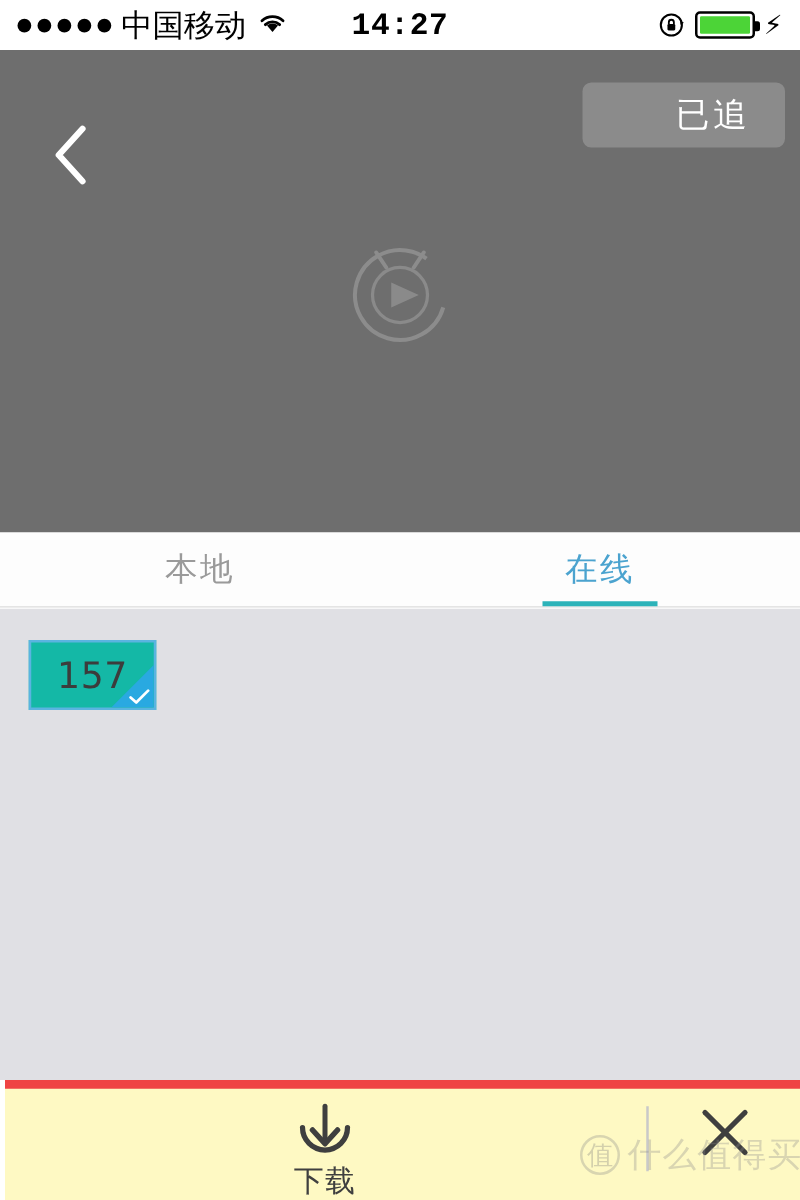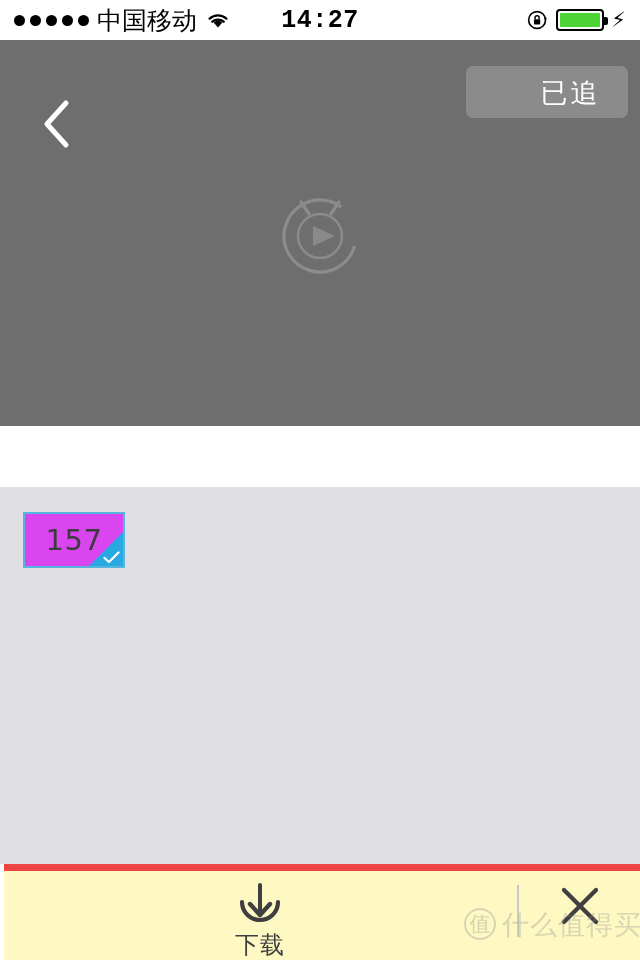--- a/index.html
+++ b/index.html
@@ -29,21 +29,20 @@
     width: 640px;
     height: 40px;
     background: #ffffff;
     display: flex;
     align-items: center;
     box-sizing: border-box;
     padding: 0 14px;
   }
   .sb-left {
     display: flex;
-    align-items: center;
     gap: 8px;
   }
   .sb-dots {
     display: flex;
     align-items: center;
     gap: 5px;
   }
   .sb-dots i {
     display: block;
     width: 11px;
@@ -217,21 +216,21 @@
   }
   .ep-grid {
     display: flex;
     flex-wrap: wrap;
     gap: 14px;
   }
   .ep-card {
     position: relative;
     width: 102px;
     height: 56px;
-    background: #d946ef;
+    background: #14b8a6;
     border: 2px solid #5ab4e0;
     box-sizing: border-box;
     display: flex;
     align-items: center;
     justify-content: center;
     overflow: hidden;
     cursor: pointer;
   }
   .ep-card .num {
     font-size: 29px;
@@ -378,20 +377,28 @@
 
     <svg class="play-placeholder" viewBox="0 0 110 110">
       <circle cx="55" cy="58" r="36" fill="none" stroke="#8c8c8c" stroke-width="3.2" stroke-dasharray="182 44" transform="rotate(16 55 58)"></circle>
       <path d="M36 24 L44 36" stroke="#8c8c8c" stroke-width="3.2" stroke-linecap="round" fill="none"></path>
       <path d="M74 24 L66 36" stroke="#8c8c8c" stroke-width="3.2" stroke-linecap="round" fill="none"></path>
       <circle cx="55" cy="58" r="22" fill="none" stroke="#8a8a8a" stroke-width="2.6"></circle>
       <path d="M48 48 L70 58 L48 68 Z" fill="#8a8a8a"></path>
     </svg>
   </div>
 
+  <div class="tabs">
+    <div class="tab inactive">
+      <span>本地</span>
+    </div>
+    <div class="tab active">
+      <span>在线</span>
+    </div>
+  </div>
 
   <div class="list-area">
     <div class="ep-grid">
       <div class="ep-card">
         <div class="num">157</div>
         <div class="ep-check"></div>
         <svg class="ep-check-mark" viewBox="0 0 17 13">
           <path d="M1.5 7 L6 11 L15.5 1.5" fill="none" stroke="#ffffff" stroke-width="2.2" stroke-linecap="round" stroke-linejoin="round"></path>
         </svg>
       </div>

